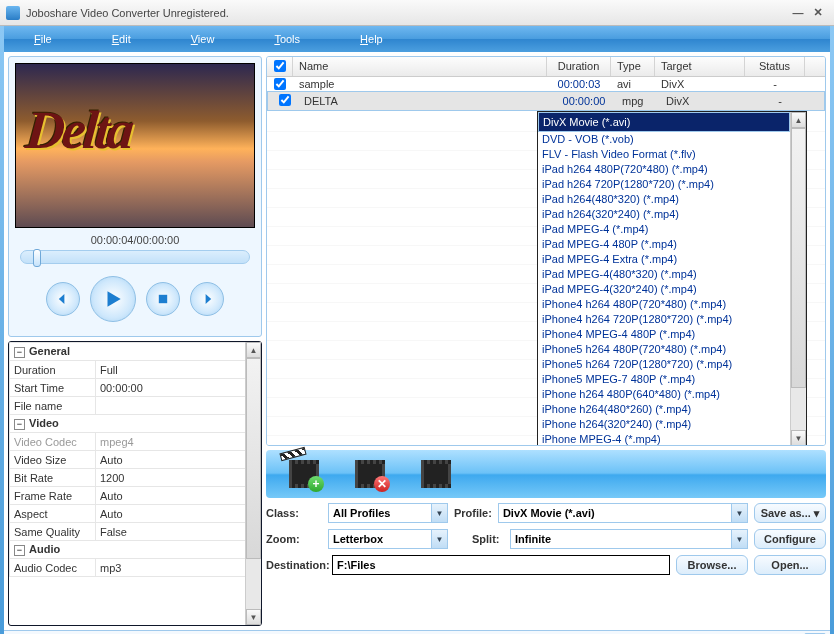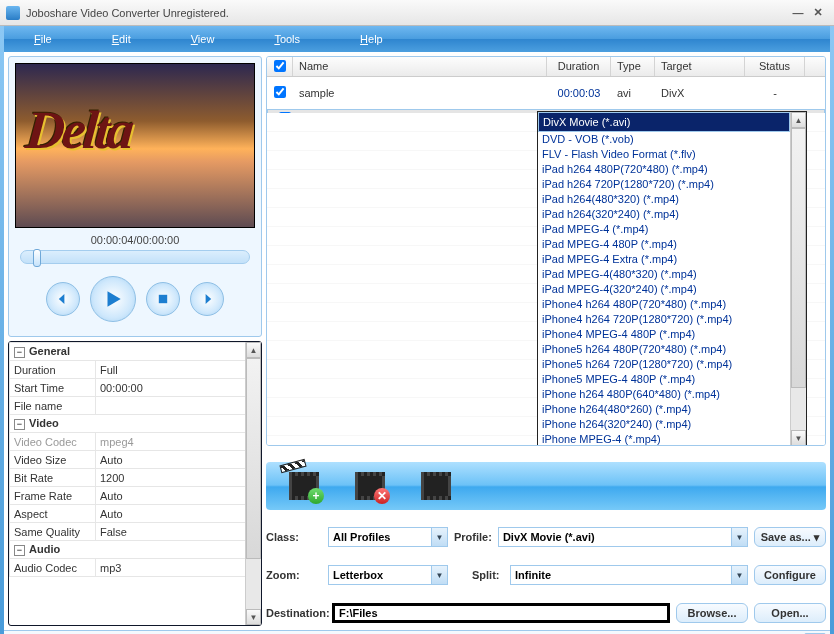--- a/index.html
+++ b/index.html
@@ -39,25 +39,25 @@
 .props tr.section td { font-weight:bold; background:#fff; }
 .props .sqbtn { display:inline-block; width:11px; height:11px; border:1px solid #888; text-align:center; line-height:9px; margin-right:4px; font-size:9px; color:#555; background:#fff; }
 .props td.gray { color:#999; }
 .props-scroll { position:absolute; right:0; top:0; bottom:0; width:16px; background:#e8e8e8; border-left:1px solid #ccc;}
 .props-scroll .sbtn { height:16px; background:linear-gradient(#fafafa,#ddd); border:1px solid #bbb; display:flex; align-items:center; justify-content:center; font-size:8px; color:#555;}
 .props-scroll .track { position:absolute; top:16px; bottom:16px; left:0; right:0; }
 .props-scroll .thumb2 { position:absolute; top:0; height:80%; left:0; right:0; background:linear-gradient(#f2f2f2,#d8d8d8); border:1px solid #bbb; }
 .props-scroll .down { position:absolute; bottom:0; left:0; right:0; }
 
 
-.right { flex:1; padding:4px 4px 2px 2px; display:flex; flex-direction:column; gap:16px; }
+.right { flex:1; padding:4px 4px 2px 2px; display:flex; flex-direction:column; gap:4px; }
 .filelist { border:1px solid #9fc9ec; border-radius:3px; background:#fff; height:390px; position:relative; overflow:hidden; }
 .flhead { height:20px; background:linear-gradient(#fdfdfd,#ebebeb); border-bottom:1px solid #ccc; display:flex; }
 .flhead .col { border-right:1px solid #d4d4d4; padding:3px 6px; color:#333; }
-.flrow { height:32px; display:flex; align-items:center; }
+.flrow { height:14px; display:flex; align-items:flex-start; }
 .flrow.sel { background:#e5e5e5; }
 .flrow .col { padding:1px 6px; color:#333; }
 .col.chk { width:26px; text-align:center; }
 .col.name { width:254px; }
 .col.dur { width:64px; text-align:center; color:#003399; }
 .col.type { width:44px; }
 .col.target { width:90px; }
 .col.status { width:60px; text-align:center; }
 .stripes { position:absolute; top:56px; left:0; right:0; bottom:0; background: repeating-linear-gradient(#fff 0, #fff 18px, #f7f7f7 18px, #f7f7f7 19px); z-index:0;}
 
@@ -78,21 +78,21 @@
 .tbtn .badge { position:absolute; bottom:2px; right:0px; width:16px; height:16px; border-radius:50%; display:flex; align-items:center; justify-content:center; font-weight:bold; color:#fff; font-size:12px;}
 .badge.add { background:linear-gradient(#6fdc6f,#2ea82e); }
 .badge.del { background:linear-gradient(#f77,#c22); }
 .tbtn .clap { position:absolute; top:-4px; left:-4px; width:26px; height:8px; background:repeating-linear-gradient(55deg,#fff 0,#fff 3px,#222 3px,#222 6px); transform:rotate(-15deg); border:1px solid #222;}
 
 .formrow { display:flex; align-items:center; gap:6px; padding: 1px 0; font-weight: bold;}
 .formrow label { color:#333; }
 .sel { height:20px; border:1px solid #9fc9ec; background:#fff; display:flex; align-items:center; padding:0 4px; position:relative; }
 .sel .arrow, .txt .arrow { position:absolute; right:0; top:0; bottom:0; width:16px; background:linear-gradient(#e6f2fc,#c0ddf5); border-left:1px solid #9fc9ec; display:flex; align-items:center; justify-content:center; font-size:8px; color:#345;}
 .btn { height:20px; border:1px solid #9fc9ec; background:linear-gradient(#f7fbff,#dcedfb); padding:0 8px; display:flex; align-items:center; justify-content:center; cursor:pointer; border-radius:6px; color:#333; white-space:nowrap;}
-.txt { height:20px; border:3px solid #000000; background:#fff; padding:0 4px; display:flex; align-items:center; flex:1; position:relative;}
+.txt { height:20px; border:1px solid #000000; background:#fff; padding:0 4px; display:flex; align-items:center; flex:1; position:relative;}
 
 .statusbar { height:22px; border-top:1px solid #9fc9ec; display:flex; align-items:center; padding:0 4px; gap:4px; background:#f4f9fe;}
 .statusbar .msg { flex:1; height:16px; border:1px solid #d0e4f5; background:#fff; }
 .statusbar .help { width:22px; height:18px; border:1px solid #9fc9ec; background:linear-gradient(#f7fbff,#dcedfb); text-align:center; color:#336; cursor:pointer; border-radius:2px; font-weight:bold;}
 input[type=checkbox]{ width:12px; height:12px; }
 </style>
 </head>
 <body>
 
 <div class="titlebar">
@@ -249,21 +249,21 @@
               <div class="dditem">iPad MPEG-4  (*.mp4)</div>
               <div class="dditem">iPad MPEG-4 480P  (*.mp4)</div>
               <div class="dditem">iPad MPEG-4 Extra  (*.mp4)</div>
               <div class="dditem">iPad MPEG-4(480*320)  (*.mp4)</div>
               <div class="dditem">iPad MPEG-4(320*240)  (*.mp4)</div>
               <div class="dditem">iPhone4 h264 480P(720*480)  (*.mp4)</div>
               <div class="dditem">iPhone4 h264 720P(1280*720)  (*.mp4)</div>
               <div class="dditem">iPhone4 MPEG-4 480P  (*.mp4)</div>
               <div class="dditem">iPhone5 h264 480P(720*480)  (*.mp4)</div>
               <div class="dditem">iPhone5 h264 720P(1280*720)  (*.mp4)</div>
-              <div class="dditem">iPhone5 MPEG-4 480P  (*.mp4)</div>
+              <div class="dditem">iPhone5 MPEG-7 480P  (*.mp4)</div>
               <div class="dditem">iPhone h264 480P(640*480)  (*.mp4)</div>
               <div class="dditem">iPhone h264(480*260)  (*.mp4)</div>
               <div class="dditem">iPhone h264(320*240)  (*.mp4)</div>
               <div class="dditem">iPhone MPEG-4  (*.mp4)</div>
             </div>
         <div class="ddscroll">
           <div class="sbtn">▲</div>
           <div class="thumb3"></div>
           <div class="sbtn down">▼</div>
         </div>

